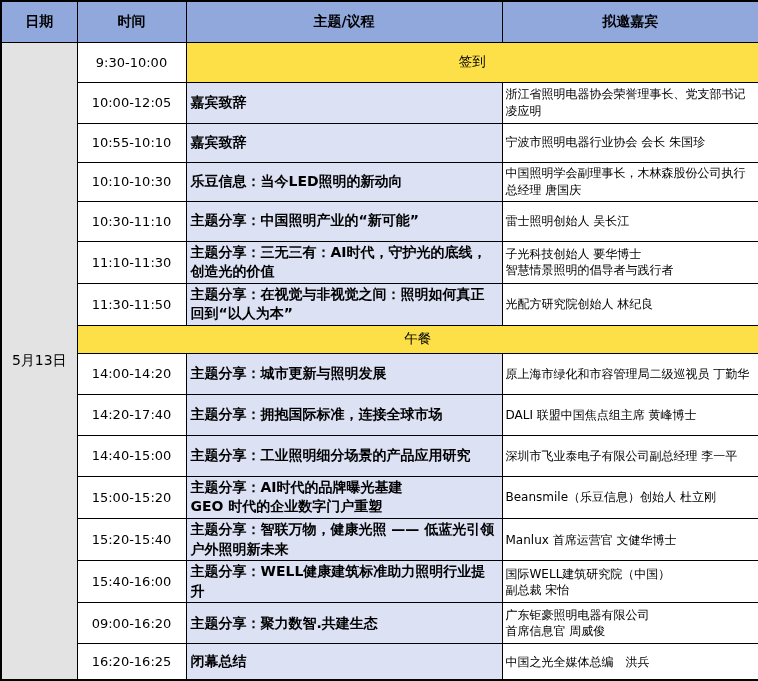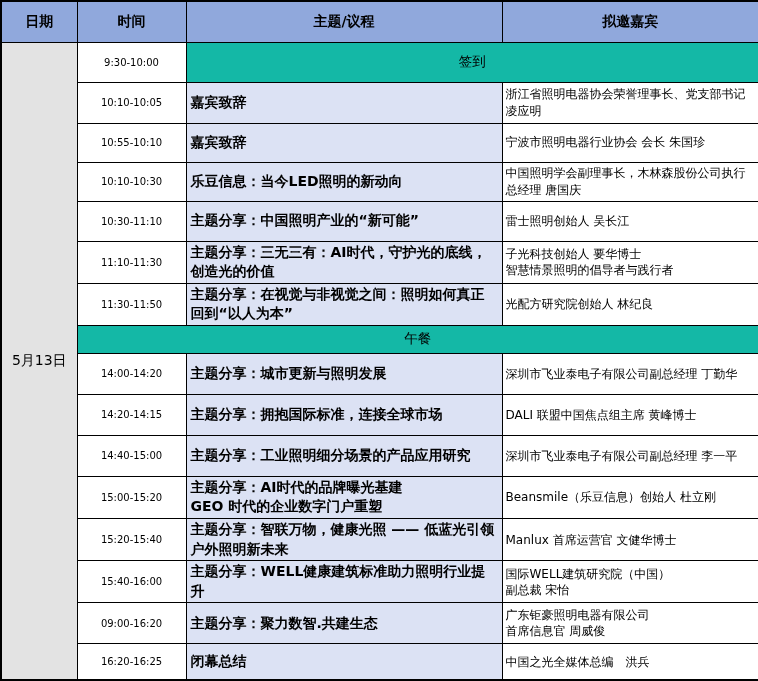--- a/index.html
+++ b/index.html
@@ -16,37 +16,37 @@
   th{
     background:#90a8dc;
     font-size:14px;font-weight:bold;text-align:center;
     padding:0 16px;
   }
   td.date-col{
     background:#e3e3e3;
     text-align:center;font-size:14px;font-weight:normal;
   }
   td.time{
-    text-align:center;font-size:10px;font-weight:normal;
+    text-align:center;font-size:13px;font-weight:normal;
     background:#fff;padding:0 2px;
   }
   td.topic{
     background:#dce2f4;
     font-weight:bold;font-size:14px;
     padding:1px 4px;line-height:1.4;
     white-space:pre-line;text-align:left;
   }
   td.guest{
     background:#fff;
     font-size:12px;font-weight:normal;
     padding:1px 3px;line-height:1.35;
     white-space:pre-line;text-align:left;
   }
   td.merged{
-    background:#14b8a6;
+    background:#fde047;
     text-align:center;font-size:13.5px;font-weight:normal;
   }
 </style>
 </head>
 <body>
 
 <div class="wrap">
 <table>
   <colgroup>
     <col style="width:76px">
@@ -60,21 +60,21 @@
     <th>时间</th>
     <th>主题/议程</th>
     <th>拟邀嘉宾</th>
   </tr>
   <tr style="height:40px">
     <td class="date-col" rowspan="16">5月13日</td>
     <td class="time">9:30-10:00</td>
     <td class="merged" colspan="2">签到</td>
   </tr>
   <tr style="height:41px">
-    <td class="time">10:10-10:05</td>
+    <td class="time">10:00-12:05</td>
     <td class="topic">嘉宾致辞</td>
     <td class="guest">浙江省照明电器协会荣誉理事长、党支部书记　凌应明</td>
   </tr>
   <tr style="height:39px">
     <td class="time">10:55-10:10</td>
     <td class="topic">嘉宾致辞</td>
     <td class="guest">宁波市照明电器行业协会 会长 朱国珍</td>
   </tr>
   <tr style="height:39px">
     <td class="time">10:10-10:30</td>
@@ -96,24 +96,24 @@
     <td class="time">11:30-11:50</td>
     <td class="topic">主题分享：在视觉与非视觉之间：照明如何真正回到“以人为本”</td>
     <td class="guest">光配方研究院创始人 林纪良</td>
   </tr>
   <tr style="height:28px">
     <td class="merged" colspan="3">午餐</td>
   </tr>
   <tr style="height:41px">
     <td class="time">14:00-14:20</td>
     <td class="topic">主题分享：城市更新与照明发展</td>
-    <td class="guest">深圳市飞业泰电子有限公司副总经理 丁勤华</td>
+    <td class="guest">原上海市绿化和市容管理局二级巡视员 丁勤华</td>
   </tr>
   <tr style="height:41px">
-    <td class="time">14:20-14:15</td>
+    <td class="time">14:20-17:40</td>
     <td class="topic">主题分享：拥抱国际标准，连接全球市场</td>
     <td class="guest">DALI 联盟中国焦点组主席 黄峰博士</td>
   </tr>
   <tr style="height:41px">
     <td class="time">14:40-15:00</td>
     <td class="topic">主题分享：工业照明细分场景的产品应用研究</td>
     <td class="guest">深圳市飞业泰电子有限公司副总经理 李一平</td>
   </tr>
   <tr style="height:41px">
     <td class="time">15:00-15:20</td>

